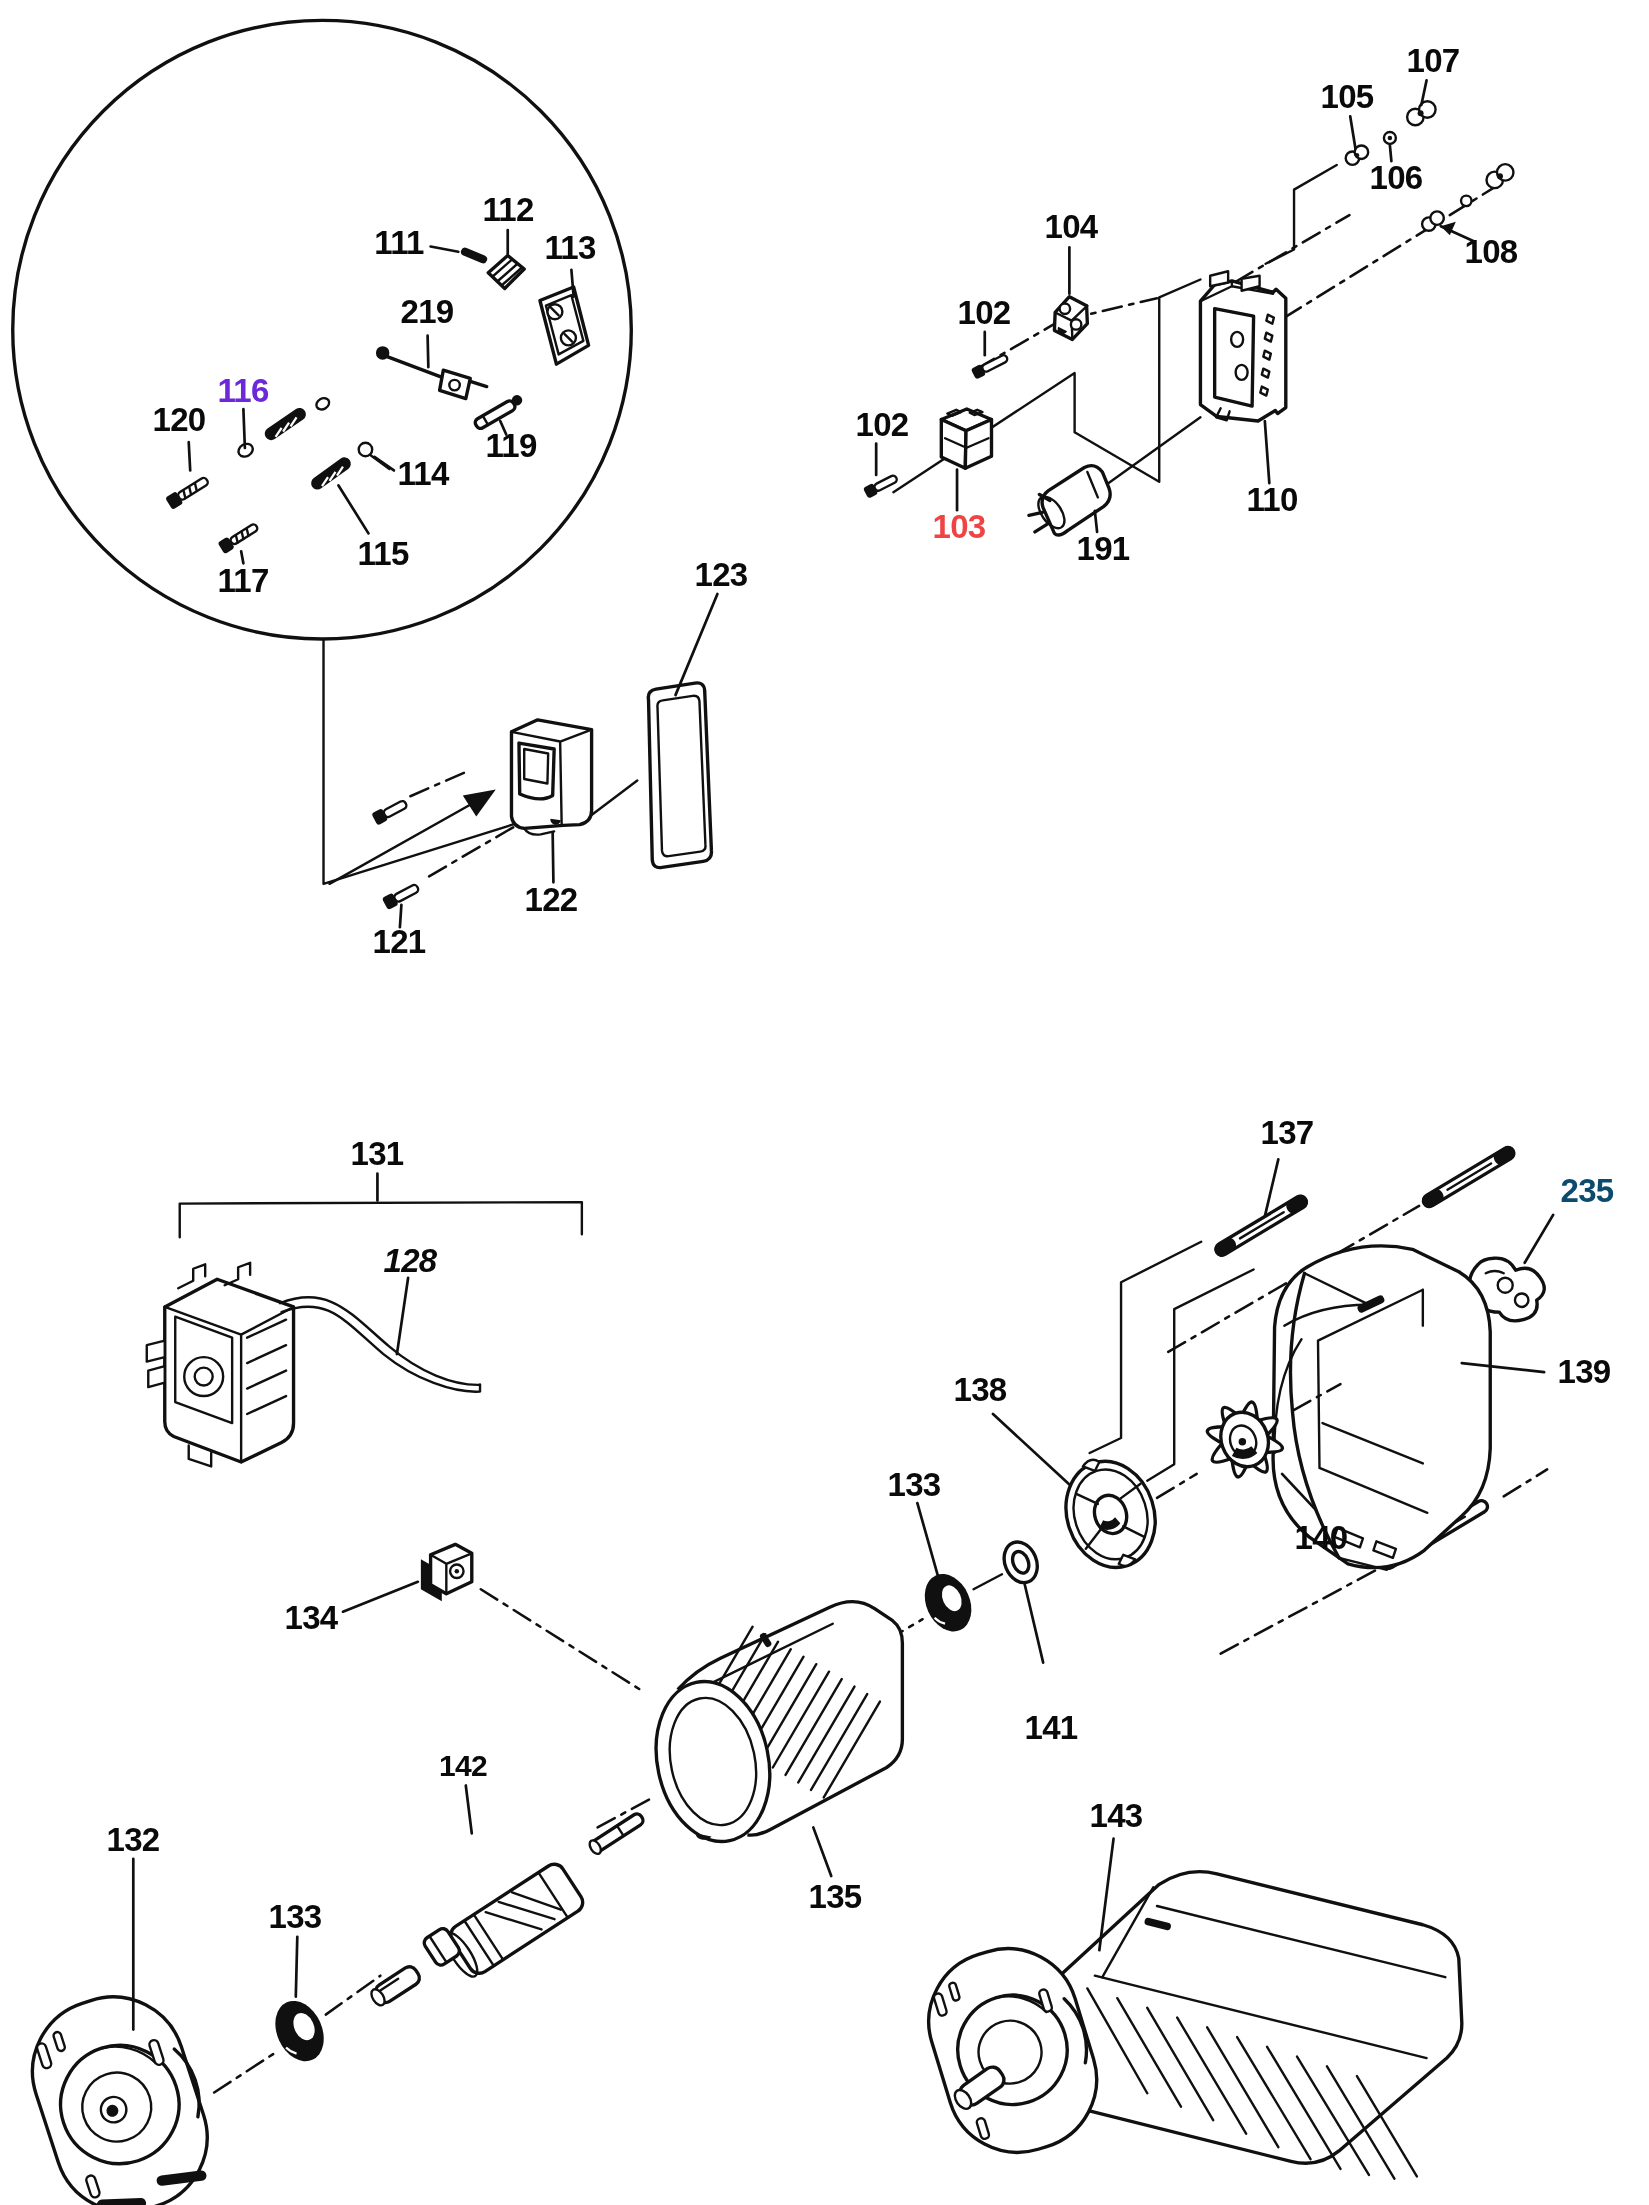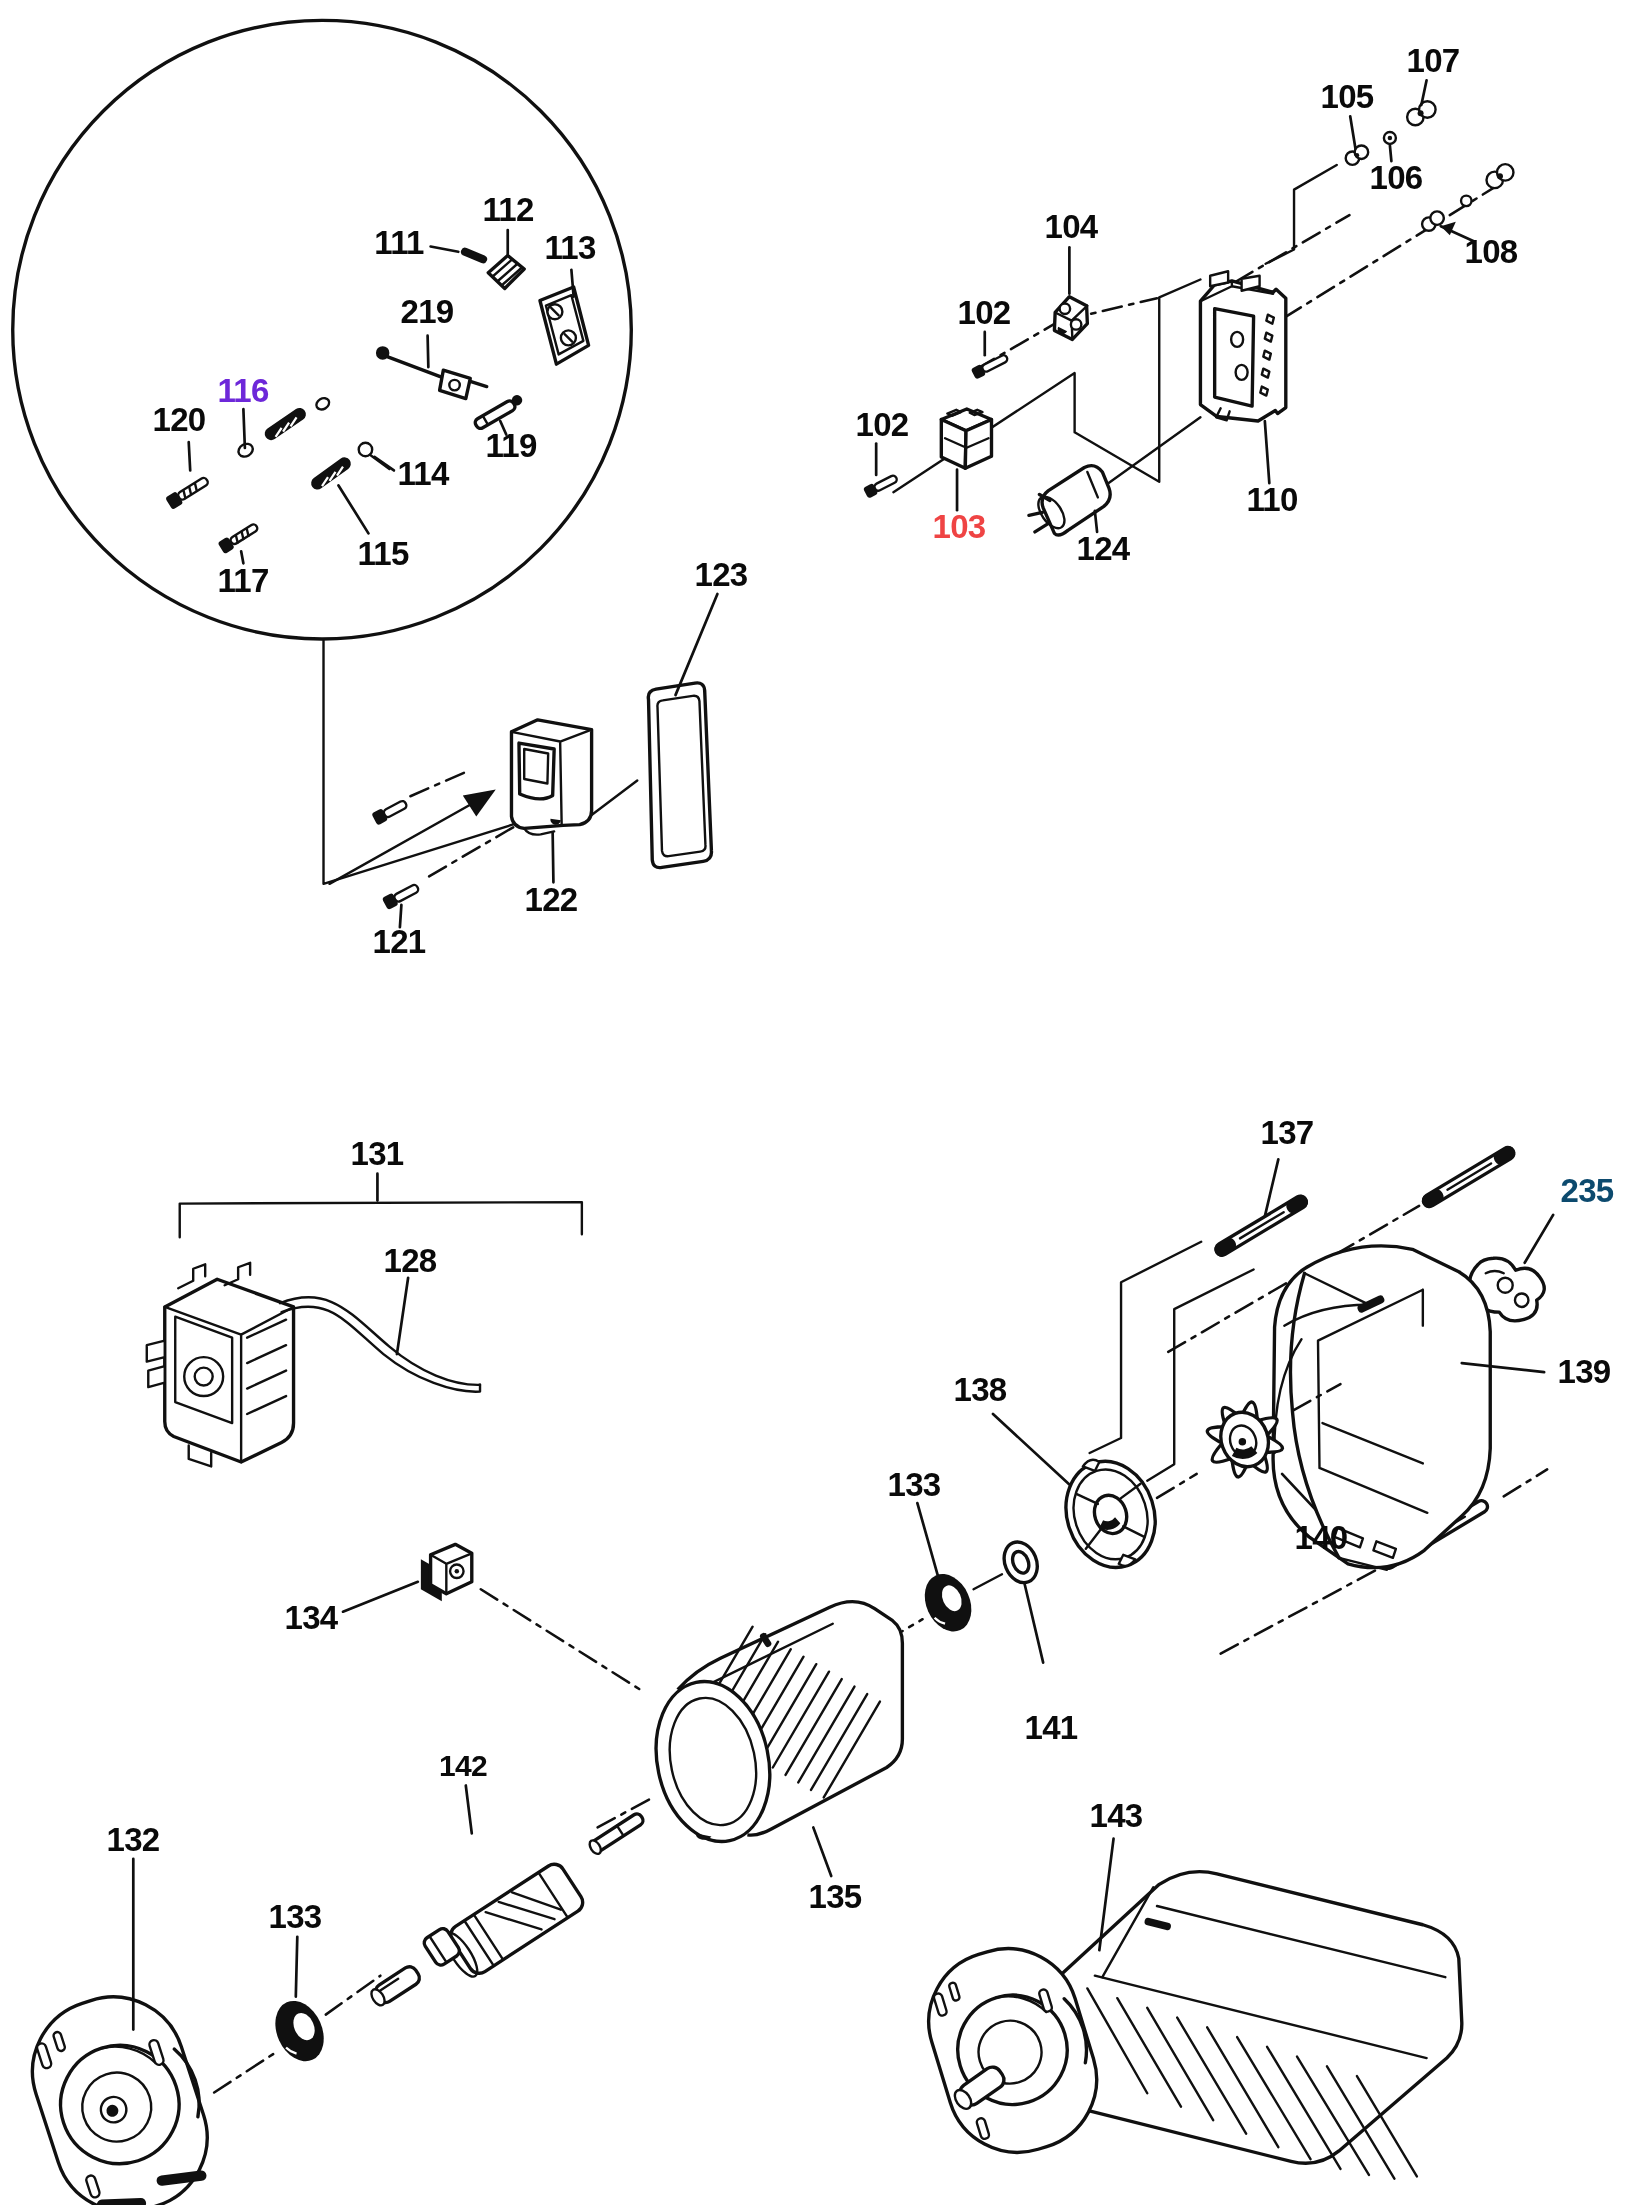--- a/index.html
+++ b/index.html
@@ -398,21 +398,21 @@
         <polyline points="2062,1832 1952,1820"></polyline>
         <polyline points="1757,2016 1712,1968"></polyline>
         <polyline points="1393,2220 1368,2114"></polyline>
         <polyline points="622,2384 630,2448"></polyline>
         <polyline points="1487,2455 1468,2604"></polyline>
         <polyline points="2074,1622 2036,1686"></polyline>
       </g>
 </svg>
 
 <div id="labels">
-      <div class="callout" style="left: 1103px; top: 549px; font-size: 33px; color: rgb(10, 10, 10);">124</div>
+      <div class="callout" style="left: 1103px; top: 549px; font-size: 33px; color: rgb(10, 10, 10);">191</div>
       <div class="callout" style="left: 984px; top: 313px; font-size: 33px; color: rgb(10, 10, 10);">102</div>
       <div class="callout" style="left: 882px; top: 425px; font-size: 33px; color: rgb(10, 10, 10);">102</div>
       <div class="callout" style="left: 959px; top: 527px; font-size: 33px; color: #ef4444;">103</div>
       <div class="callout" style="left: 1071px; top: 227px; font-size: 33px; color: rgb(10, 10, 10);">104</div>
       <div class="callout" style="left: 1347px; top: 97px; font-size: 33px; color: rgb(10, 10, 10);">105</div>
       <div class="callout" style="left: 1396px; top: 178px; font-size: 33px; color: rgb(10, 10, 10);">106</div>
       <div class="callout" style="left: 1433px; top: 61px; font-size: 33px; color: rgb(10, 10, 10);">107</div>
       <div class="callout" style="left: 1491px; top: 252px; font-size: 33px; color: rgb(10, 10, 10);">108</div>
       <div class="callout" style="left: 1272px; top: 500px; font-size: 33px; color: rgb(10, 10, 10);">110</div>
       <div class="callout" style="left: 399px; top: 243px; font-size: 33px; color: rgb(10, 10, 10);">111</div>
@@ -421,21 +421,21 @@
       <div class="callout" style="left: 423px; top: 474px; font-size: 33px; color: rgb(10, 10, 10);">114</div>
       <div class="callout" style="left: 375px; top: 554px; font-size: 33px; color: rgb(10, 10, 10); margin-left: 8px;">115</div>
       <div class="callout" style="left: 243px; top: 391px; font-size: 33px; color: #6d28d9;">116</div>
       <div class="callout" style="left: 243px; top: 581px; font-size: 33px; color: rgb(10, 10, 10);">117</div>
       <div class="callout" style="left: 427px; top: 312px; font-size: 33px; color: rgb(10, 10, 10);">219</div>
       <div class="callout" style="left: 511px; top: 446px; font-size: 33px; color: rgb(10, 10, 10);">119</div>
       <div class="callout" style="left: 179px; top: 420px; font-size: 33px; color: rgb(10, 10, 10);">120</div>
       <div class="callout" style="left: 399px; top: 942px; font-size: 33px; color: rgb(10, 10, 10);">121</div>
       <div class="callout" style="left: 551px; top: 900px; font-size: 33px; color: rgb(10, 10, 10);">122</div>
       <div class="callout" style="left: 721px; top: 575px; font-size: 33px; color: rgb(10, 10, 10);">123</div>
-      <div class="callout" style="left: 410px; top: 1261px; font-size: 33px; color: rgb(10, 10, 10);">128</div>
+      <div class="callout" style="left: 410px; top: 1261px; font-size: 33px; color: rgb(10, 10, 10); font-style: italic;">128</div>
       <div class="callout" style="left: 377px; top: 1154px; font-size: 33px; color: rgb(10, 10, 10);">131</div>
       <div class="callout" style="left: 133px; top: 1840px; font-size: 33px; color: rgb(10, 10, 10);">132</div>
       <div class="callout" style="left: 295px; top: 1917px; font-size: 33px; color: rgb(10, 10, 10);">133</div>
       <div class="callout" style="left: 914px; top: 1485px; font-size: 33px; color: rgb(10, 10, 10);">133</div>
       <div class="callout" style="left: 311px; top: 1618px; font-size: 33px; color: rgb(10, 10, 10);">134</div>
       <div class="callout" style="left: 835px; top: 1897px; font-size: 33px; color: rgb(10, 10, 10);">135</div>
       <div class="callout" style="left: 1287px; top: 1133px; font-size: 33px; color: rgb(10, 10, 10);">137</div>
       <div class="callout" style="left: 980px; top: 1390px; font-size: 33px; color: rgb(10, 10, 10);">138</div>
       <div class="callout" style="left: 1584px; top: 1372px; font-size: 33px; color: rgb(10, 10, 10);">139</div>
       <div class="callout" style="left: 1321px; top: 1538px; font-size: 33px; color: rgb(10, 10, 10);">140</div>

